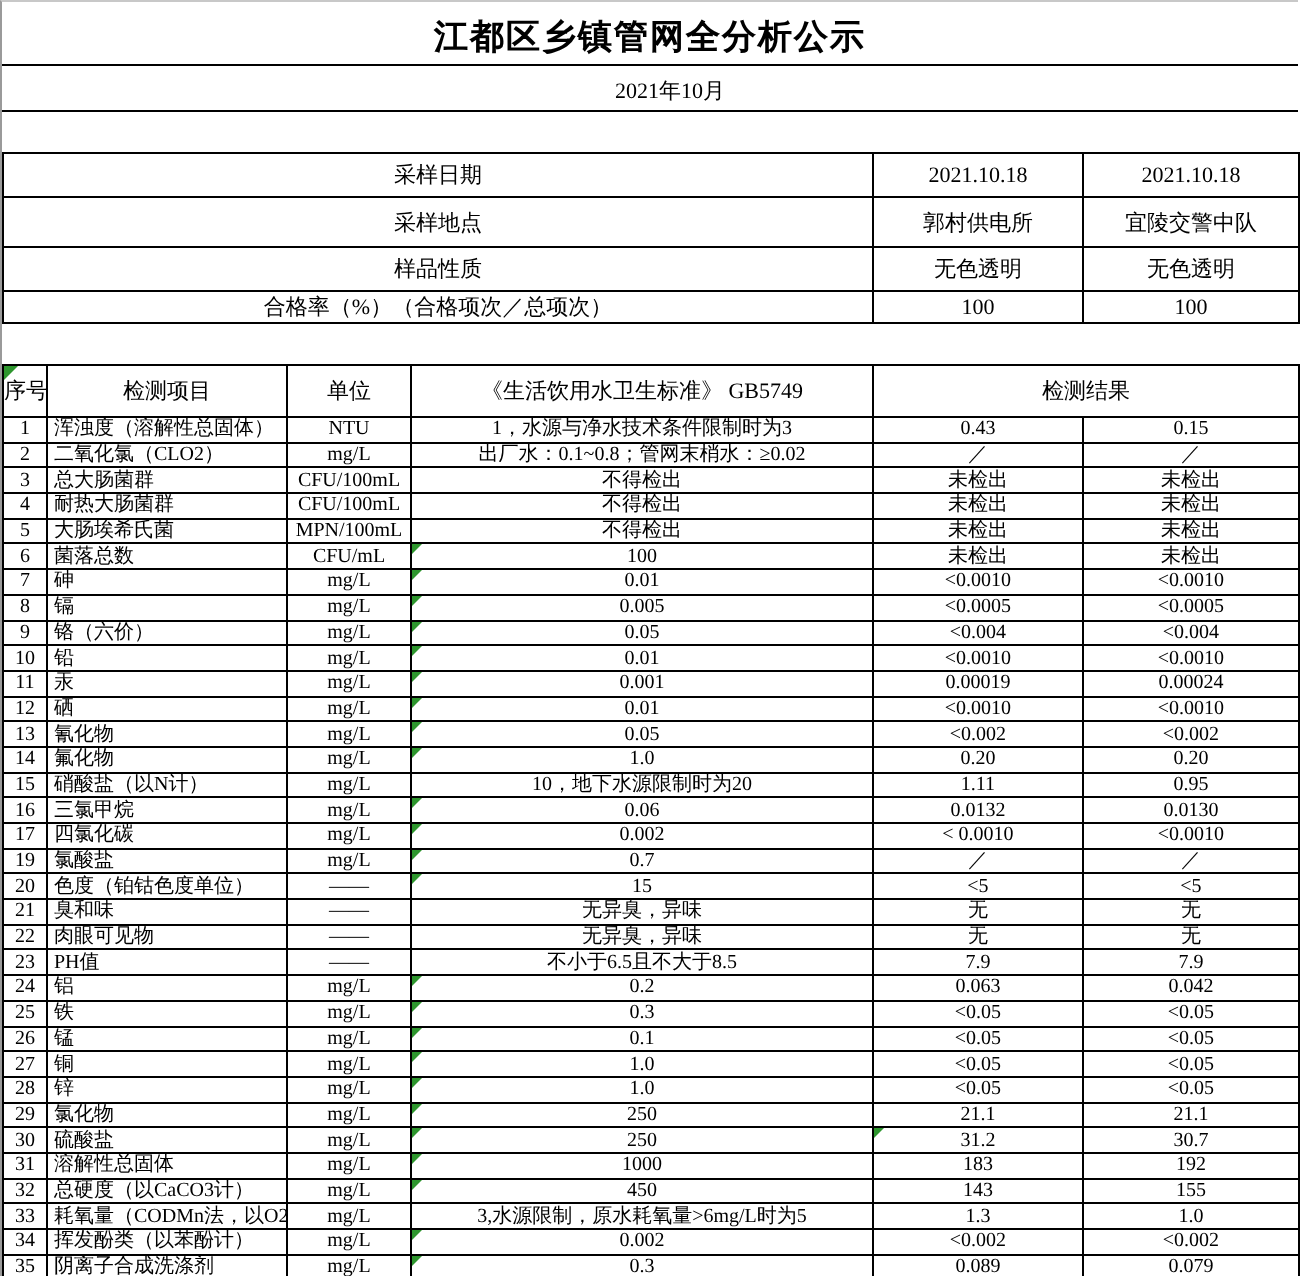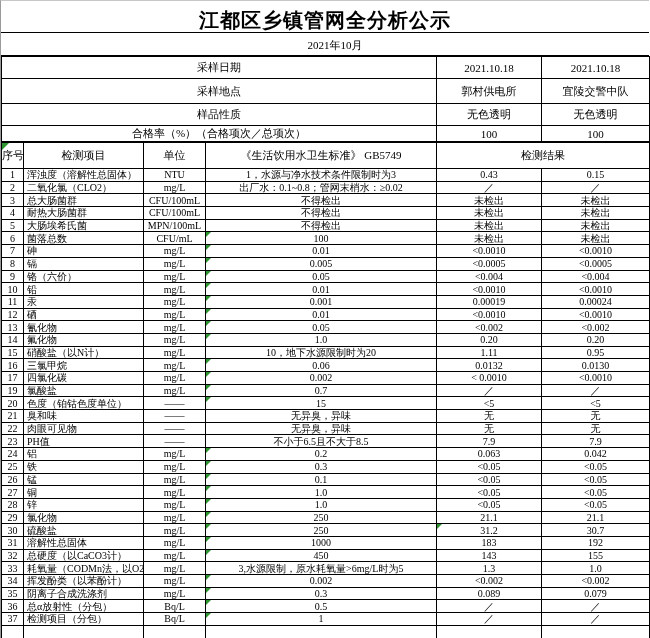--- a/index.html
+++ b/index.html
@@ -4,29 +4,29 @@
 <style>
   html,body{margin:0;padding:0;}
   body{
     width:650px;height:638px;overflow:hidden;background:#ffffff;
     font-family:"Liberation Serif","DejaVu Serif",serif;
     color:#000;
   }
   .sheet{width:648px;border-left:1px solid #9a9a9a;border-top:1px solid #c8c8c8;}
   .title{
     height:25px;padding-top:6px;text-align:center;
-    font-size:20px;font-weight:bold;letter-spacing:1px;
+    font-size:17px;font-weight:bold;letter-spacing:1px;
     border-bottom:1px solid #000;
   }
   .subtitle{
     height:17px;padding-top:5px;text-align:center;font-size:11px;
     border-bottom:1px solid #000;
     padding-left:20px;
   }
-  table{border-collapse:collapse;table-layout:fixed;width:648px;}
+  table{border-collapse:collapse;table-layout:fixed;width:648px;margin-top:20px;}
   td,th{
     position:relative;border:1px solid #000;padding:0;
     font-weight:normal;overflow:hidden;white-space:nowrap;
     text-align:center;vertical-align:middle;
   }
   
   .info-table td{font-size:11px;}
   .info-table tr.r0 td{height:21px;}
   .info-table tr.r1 td{height:24px;}
   .info-table tr.r2 td{height:21px;}

